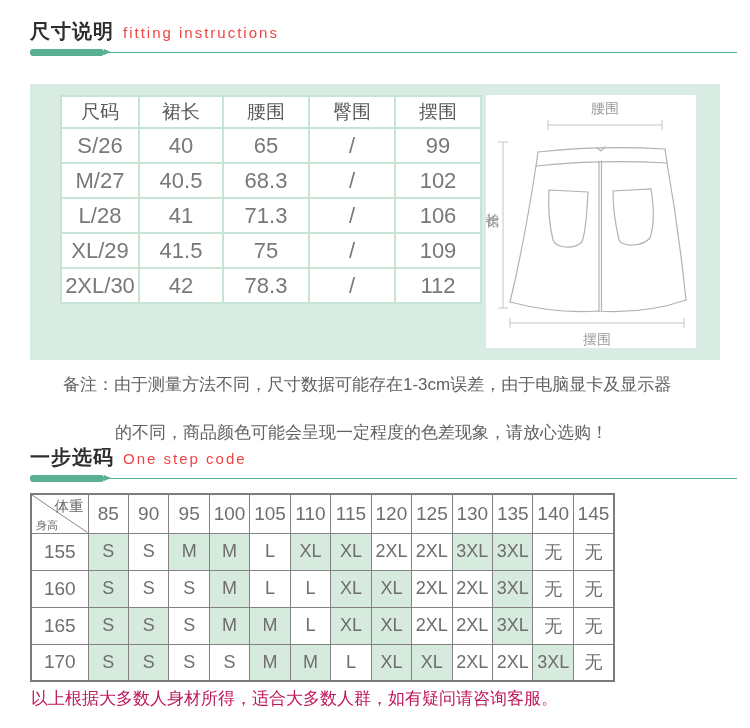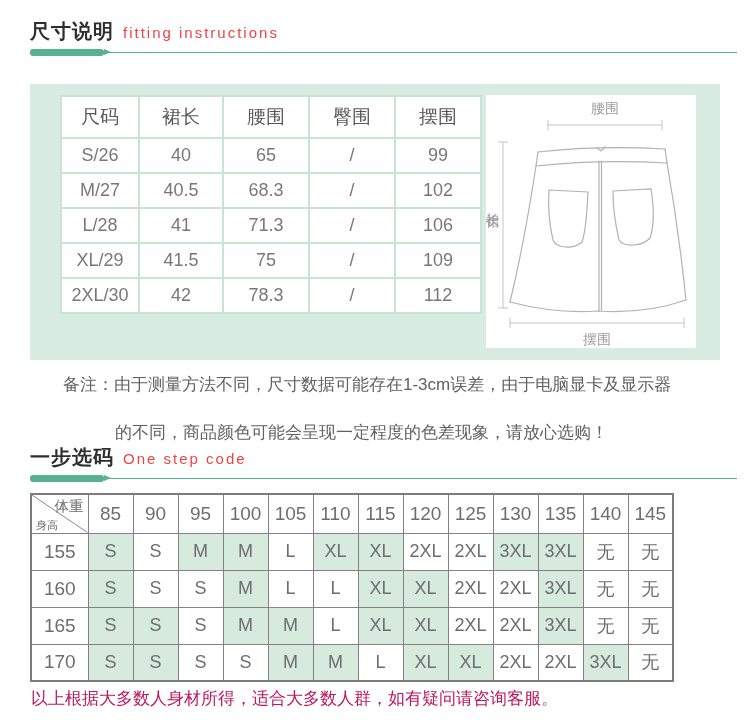--- a/index.html
+++ b/index.html
@@ -14,34 +14,34 @@
   .uline { position:absolute; left:30px; width:707px; height:7px; }
   .uline .thin { position:absolute; left:0; right:0; top:3px; height:1px; background:#57b192; }
   .uline .bar { position:absolute; left:0; top:0; width:74px; height:7px; background:#57b192; border-radius:3px; }
   .uline .bar::after { content:""; position:absolute; left:100%; top:0; width:0; height:0;
       border-top:3.5px solid transparent; border-bottom:3.5px solid transparent; border-left:7px solid #57b192; }
 
   
   .mint-panel { position:absolute; left:30px; top:84px; width:690px; height:276px; background:#d9ece3; }
   #size-table { position:absolute; left:30px; top:11px; width:420px; border-collapse:collapse; table-layout:fixed; background:#ffffff; }
   #size-table th, #size-table td { border:2px solid #c8e4d4; text-align:center; background:#ffffff; }
-  #size-table th { height:42px; font-size:19px; font-weight:500; color:#595959; }
-  #size-table td { height:35px; font-size:18px; color:#787878; }
+  #size-table th { height:32px; font-size:19px; font-weight:500; color:#595959; }
+  #size-table td { height:35px; font-size:22px; color:#787878; }
 
   
   .diagram { position:absolute; left:456px; top:11px; width:210px; height:253px; background:#ffffff; }
   .diagram svg { display:block; width:100%; height:100%; }
   .dim-label { font-size:14px; fill:#9b9b9b; }
 
   
   .note { position:absolute; left:63px; top:371px; font-size:17px; color:#616161; line-height:27px; }
   .note .l2 { margin-left:52px;margin-top:21px; }
 
   
-  #one-step-table { position:absolute; left:30px; top:493px; width:644px; border-collapse:collapse; table-layout:fixed;
+  #one-step-table { position:absolute; left:30px; top:493px; width:585px; border-collapse:collapse; table-layout:fixed;
       background:#eab308; border:2px solid #7c7c7c; }
   #one-step-table th, #one-step-table td { border:1px solid #828282; text-align:center; color:#6e6e6e; background:#ffffff; }
   #one-step-table th { height:39px; font-size:19px; font-weight:400; }
   #one-step-table td { height:37px; font-size:18px; }
   #one-step-table td.rowhead { font-size:19px; }
   #one-step-table td.hl { background:#d6eade; }
   .corner { position:relative; }
   .corner .diag { position:absolute; left:0; top:0; width:100%; height:100%; }
   .corner .diag line { stroke:#828282; stroke-width:1; }
   .c-tr { position:absolute; top:2px; right:4px; font-size:14.5px; color:#696969; }

